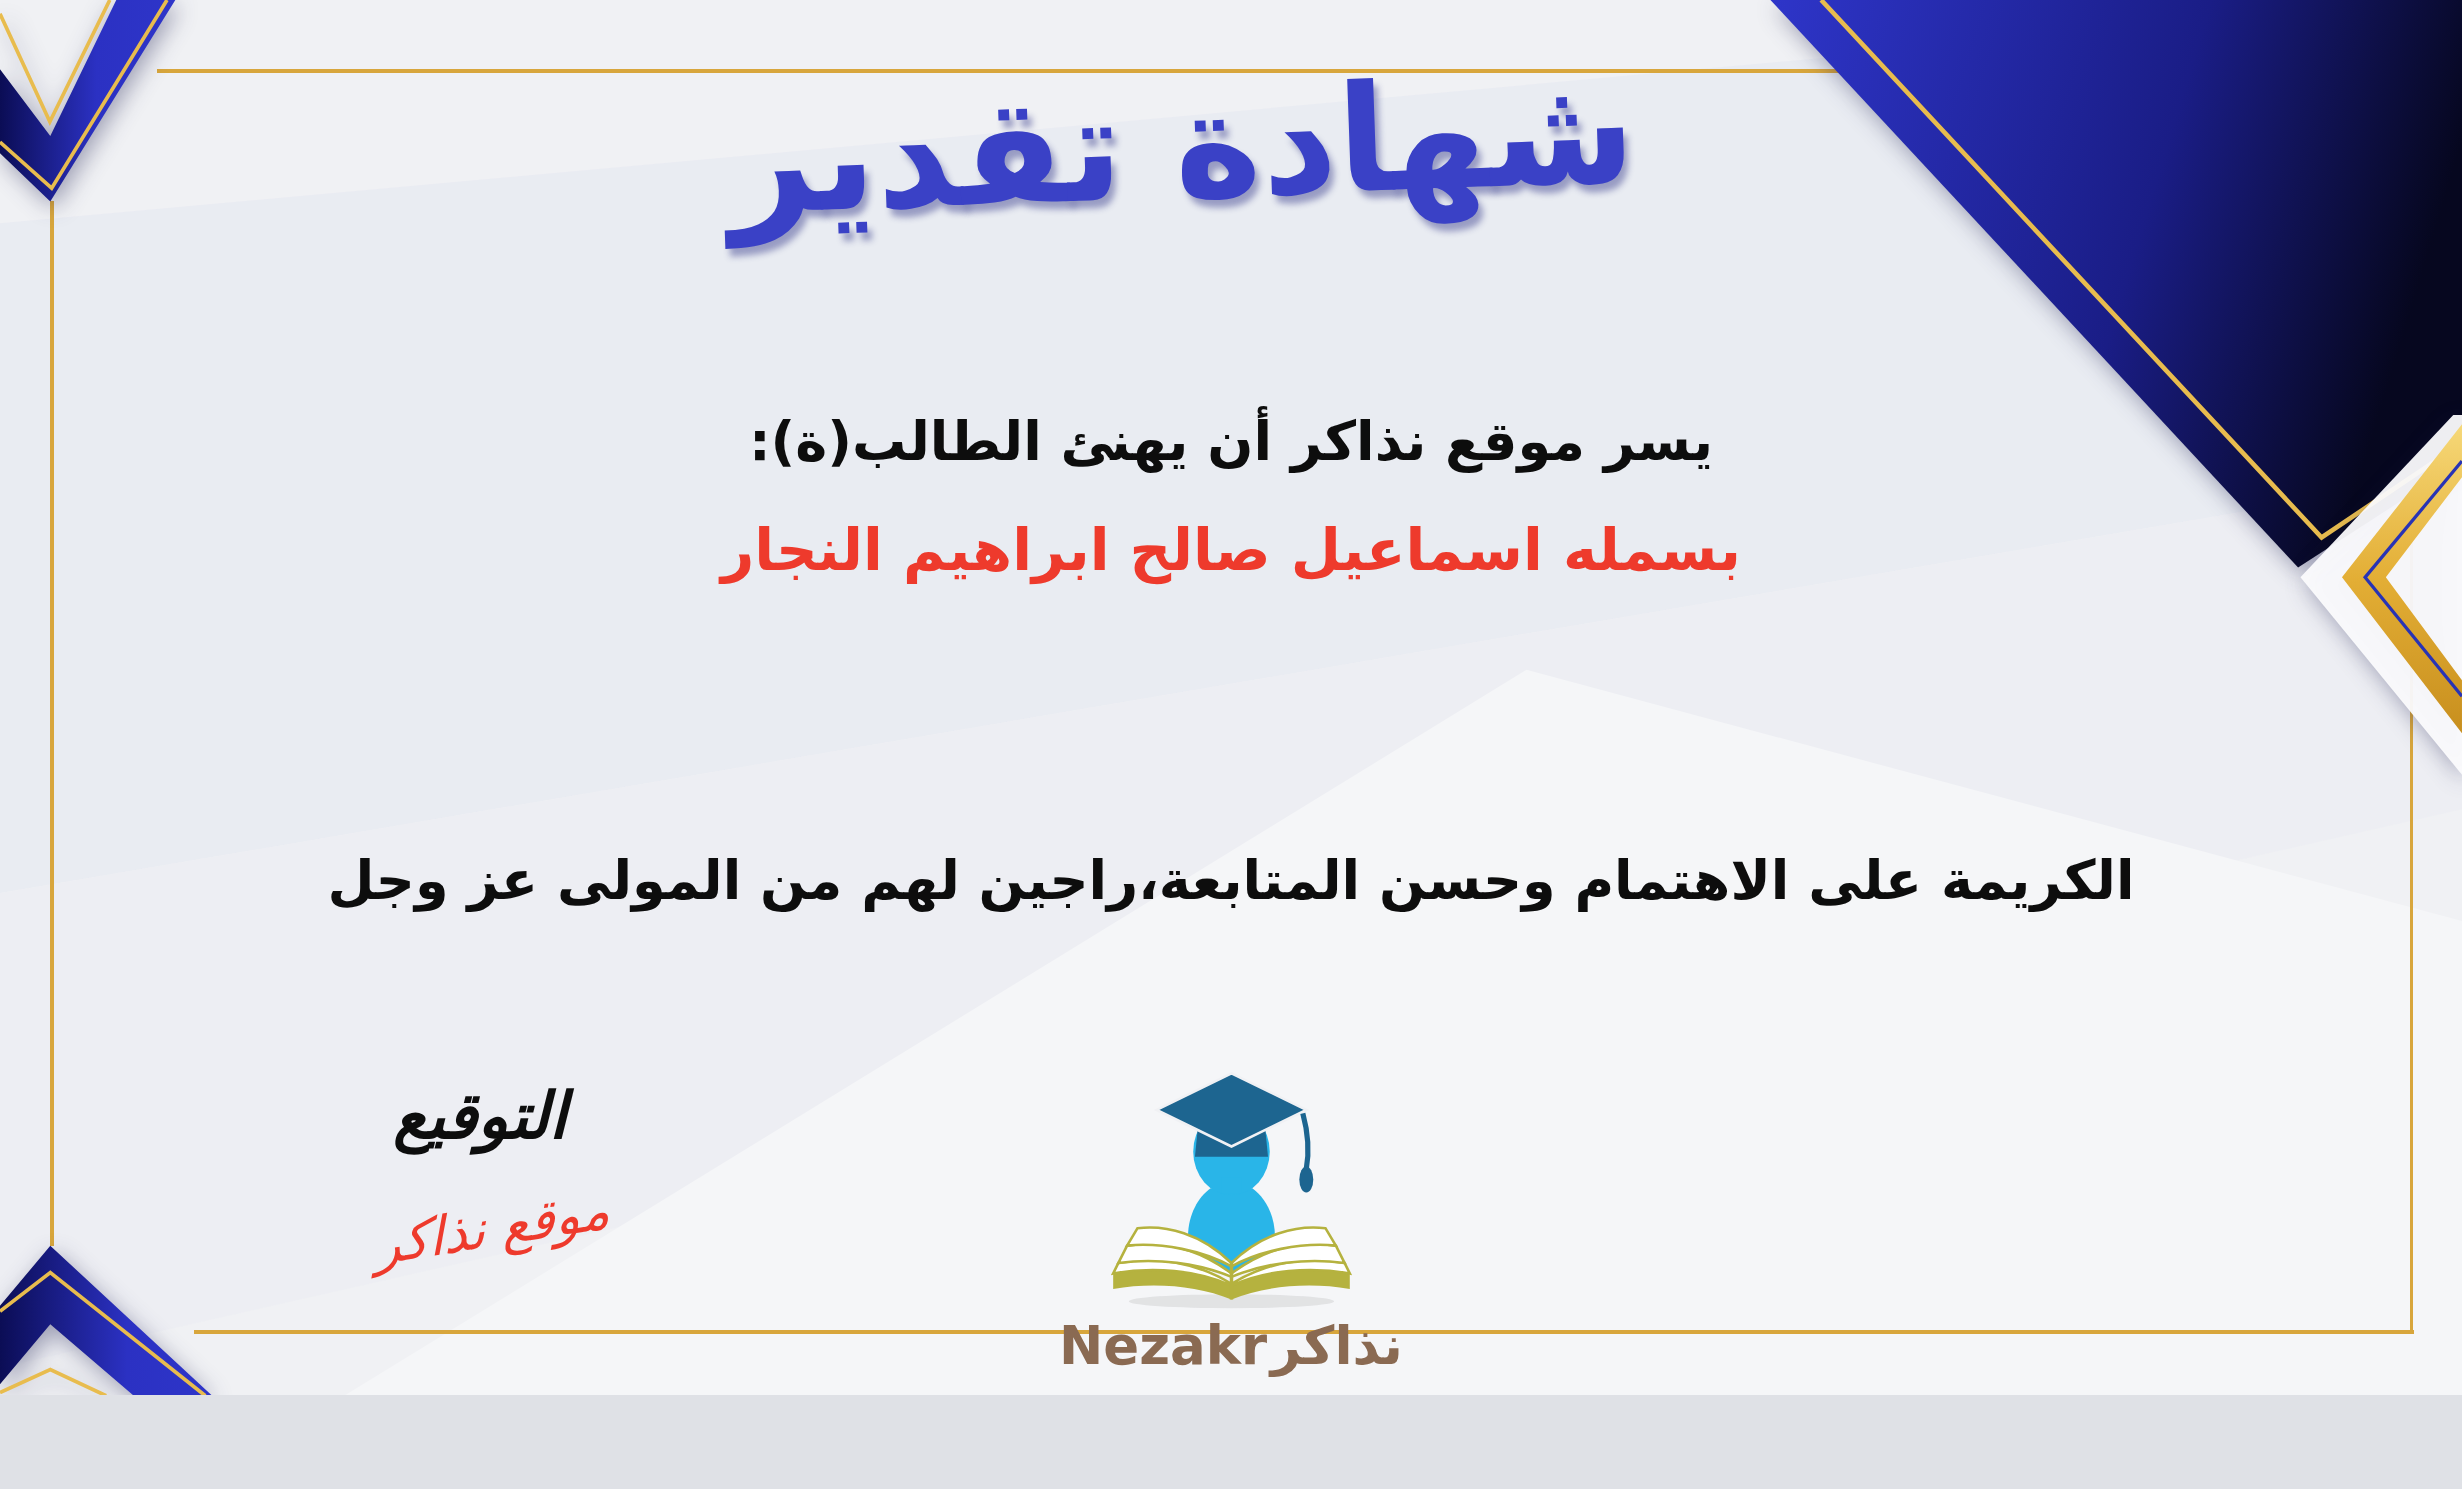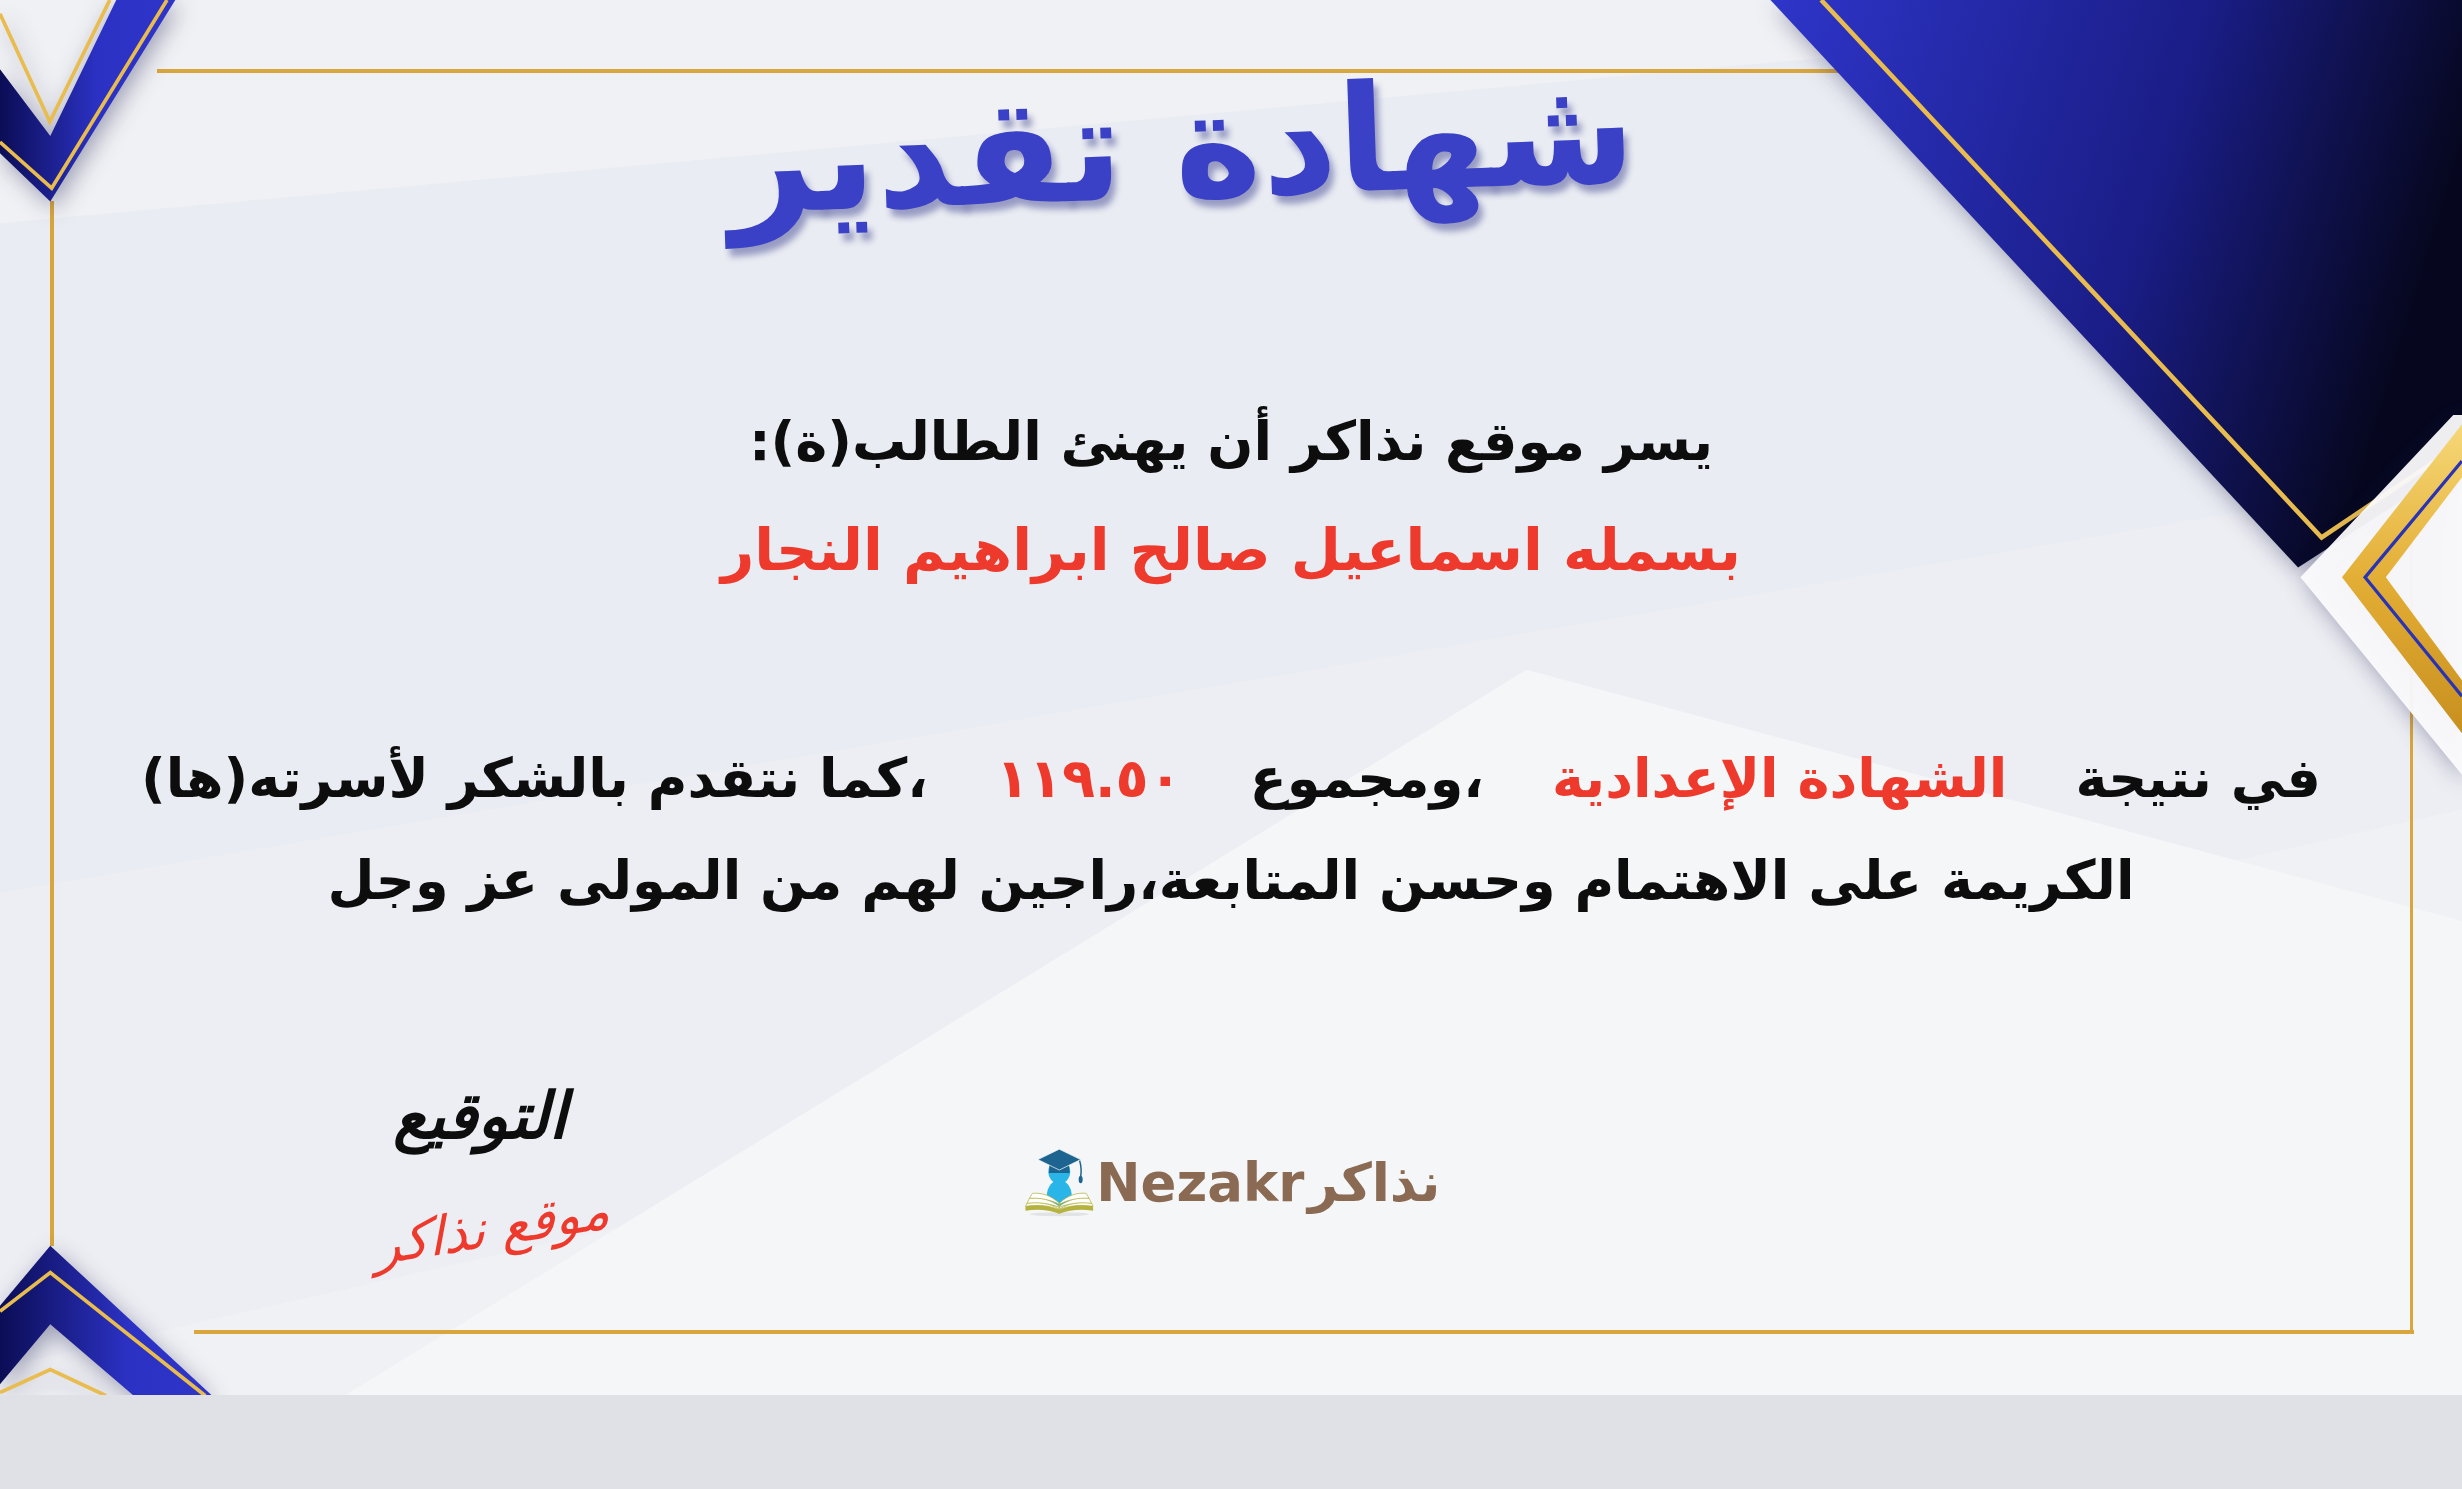--- a/index.html
+++ b/index.html
@@ -60,21 +60,21 @@
   }
   .sig-script{
     position:absolute;left:11.5%;width:17%;top:85.8%;
     text-align:center;direction:rtl;
     font-size:2.15vw;color:#ee3a2c;font-style:italic;
     transform:rotate(-9deg) skewX(-6deg);
   }
   
   .logo{
     position:absolute;left:41.5%;width:17%;top:75.2%;
-    display:flex;flex-direction:row;align-items:center;
+    display:flex;flex-direction:column;align-items:center;
   }
   .logo svg{width:10.6vw;height:10.6vw;}
   .logo-text{
     display:flex;direction:ltr;align-items:baseline;gap:0.15vw;
     font-size:2.15vw;font-weight:bold;color:#8a6a52;margin-top:0.2vw;
   }
 </style>
 </head>
 <body>
 
@@ -140,27 +140,20 @@
     <polyline points="0,478 109,428 230,485" fill="none" stroke="#e8bc4e" stroke-width="8"></polyline>
   </svg>
 
   <div class="title">شهادة تقدير</div>
 
   <div class="line name">بسمله اسماعيل صالح ابراهيم النجار</div>
 
   <div class="line intro">يسر موقع نذاكر أن يهنئ الطالب(ة):</div>
 
 
-  <div class="line p2">
-    <span>في نتيجة</span>
-    <span class="hl">الشهادة الإعدادية</span>
-    <span>،ومجموع</span>
-    <span class="hl">١١٩.٥٠</span>
-    <span>،كما نتقدم بالشكر لأسرته(ها)</span>
-  </div>
 
   <div class="line p3">الكريمة على الاهتمام وحسن المتابعة،راجين لهم من المولى عز وجل</div>
 
   <div class="sig-label">التوقيع</div>
   <div class="sig-script">موقع نذاكر</div>
 
   <div class="logo">
     <svg viewBox="0 0 300 300">
 
       <ellipse cx="150" cy="290" rx="118" ry="8" fill="rgba(60,60,60,0.10)"></ellipse>

